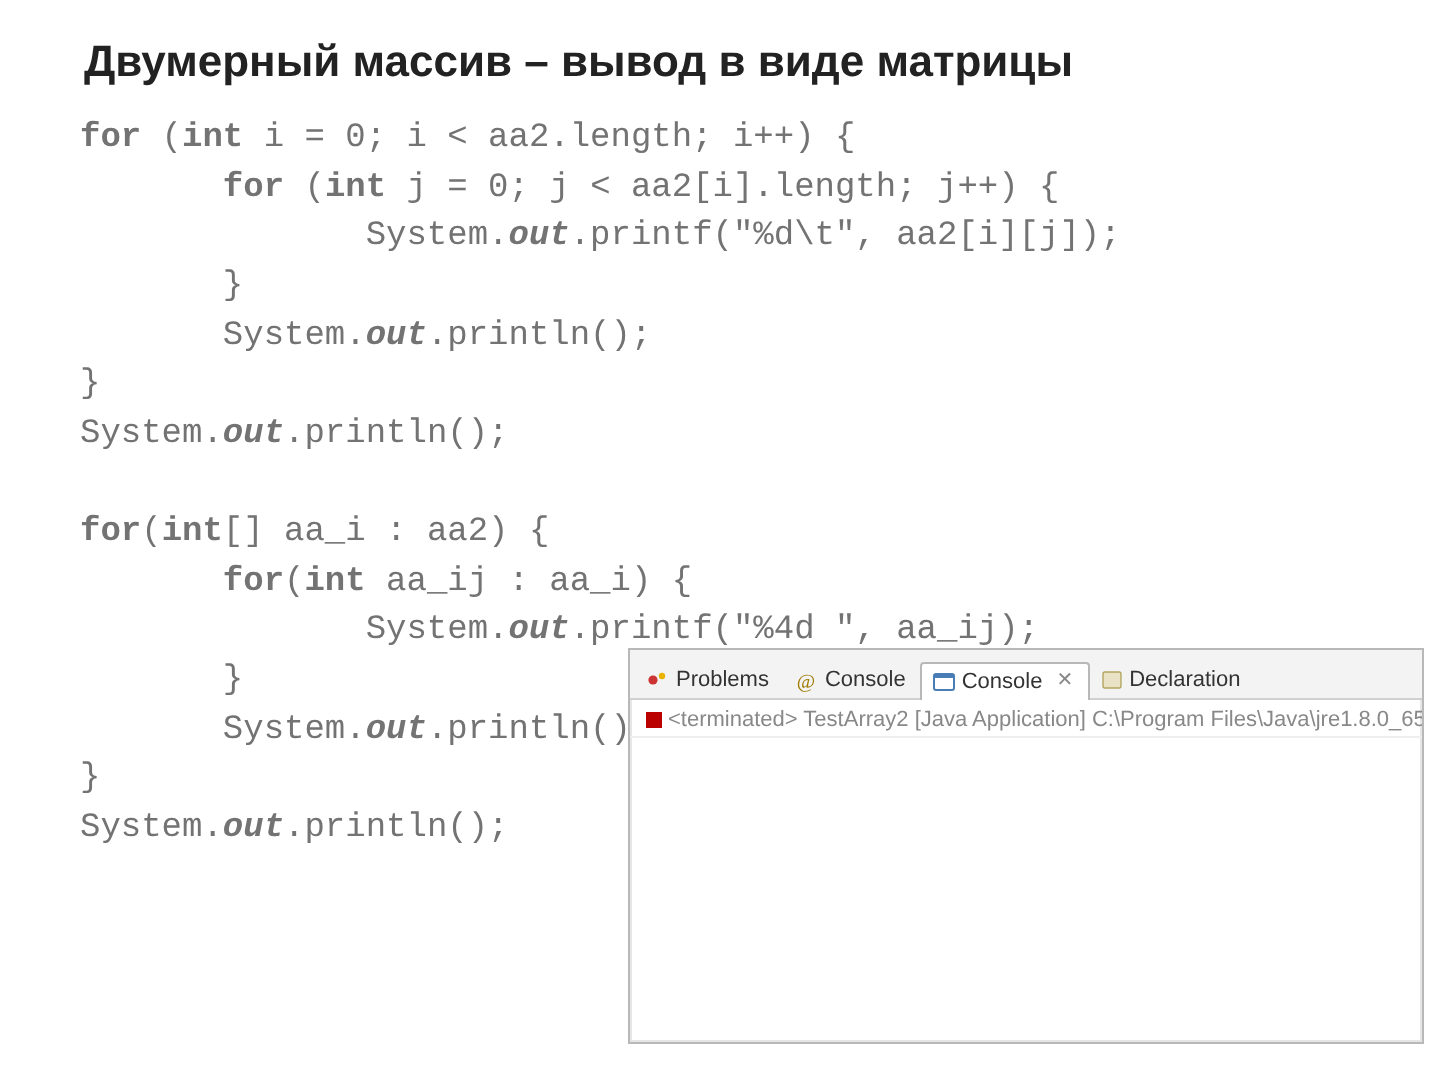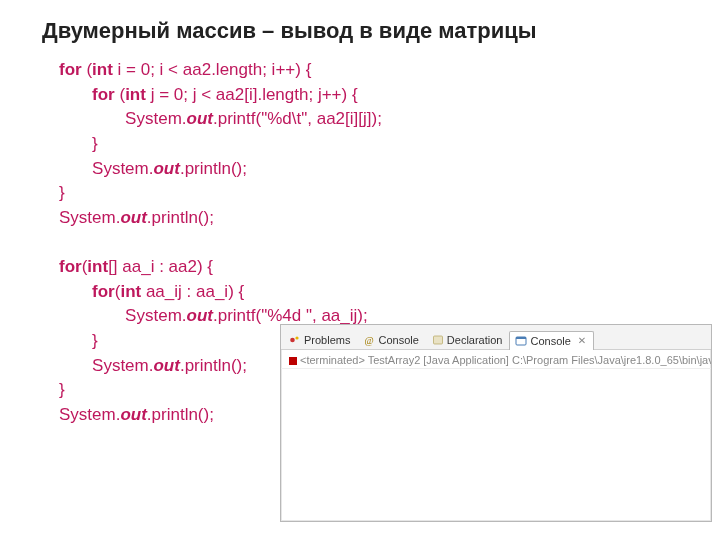--- a/index.html
+++ b/index.html
@@ -15,32 +15,32 @@
   }
   .title {
     font-size: 22px;
     font-weight: bold;
     color: #222;
     padding: 18px 0 14px 42px;
   }
   .code {
     font-size: 17px;
     line-height: 1.45;
-    color: #be185d;
-    padding-left: 59px;
-    font-family: Liberation Sans, sans-serif;
+    color: #737373;
+    padding-left: 40px;
+    font-family: Liberation Mono, monospace;
   }
   .code .ln { white-space: pre; }
   .kw { font-weight: bold; }
   .fld { font-weight: bold; font-style: italic; }
   .ide-window {
     position: absolute;
     right: 8px;
     bottom: 18px;
-    width: 432px;
+    width: 398px;
     height: 198px;
     border: 1px solid #b8b8b8;
     background: #fff;
     box-shadow: 0 0 0 1px #e6e6e6 inset;
     font-family: "Segoe UI", Tahoma, sans-serif;
     font-size: 11px;
     color: #333;
     box-sizing: border-box;
   }
   .tabbar {
@@ -129,35 +129,35 @@
       <span>Problems</span>
     </div>
     <div class="tab">
       <span class="ic">
         <svg viewBox="0 0 12 12">
             <text x="6" y="10" text-anchor="middle" font-size="10" font-family="serif" fill="#a07b00">@</text>
           </svg>
       </span>
       <span>Console</span>
     </div>
-    <div class="tab">
-      <span class="ic">
-        <svg viewBox="0 0 12 12">
-            <rect x="1.5" y="2" width="9" height="8" rx="1" fill="#e9e2c4" stroke="#b5a55f" stroke-width="0.7"></rect>
-          </svg>
-      </span>
-      <span>Declaration</span>
-    </div>
     <div class="tab active">
       <span class="ic">
         <svg viewBox="0 0 12 12">
             <rect x="1" y="2" width="10" height="8" rx="1" fill="#fff" stroke="#4a7db5" stroke-width="1"></rect>
             <rect x="1" y="2" width="10" height="2" fill="#4a7db5"></rect>
           </svg>
       </span>
       <span>Console</span>
       <span class="x">✕</span>
     </div>
+    <div class="tab">
+      <span class="ic">
+        <svg viewBox="0 0 12 12">
+            <rect x="1.5" y="2" width="9" height="8" rx="1" fill="#e9e2c4" stroke="#b5a55f" stroke-width="0.7"></rect>
+          </svg>
+      </span>
+      <span>Declaration</span>
+    </div>
   </div>
   <div class="termline">
     <span class="sq"></span><span>&lt;terminated&gt;</span><span> TestArray2 [Java Application] C:\Program Files\Java\jre1.8.0_65\bin\javaw.exe (23 февр. 2016 г., 2</span>
   </div>
 </div>
 
 </body></html>

